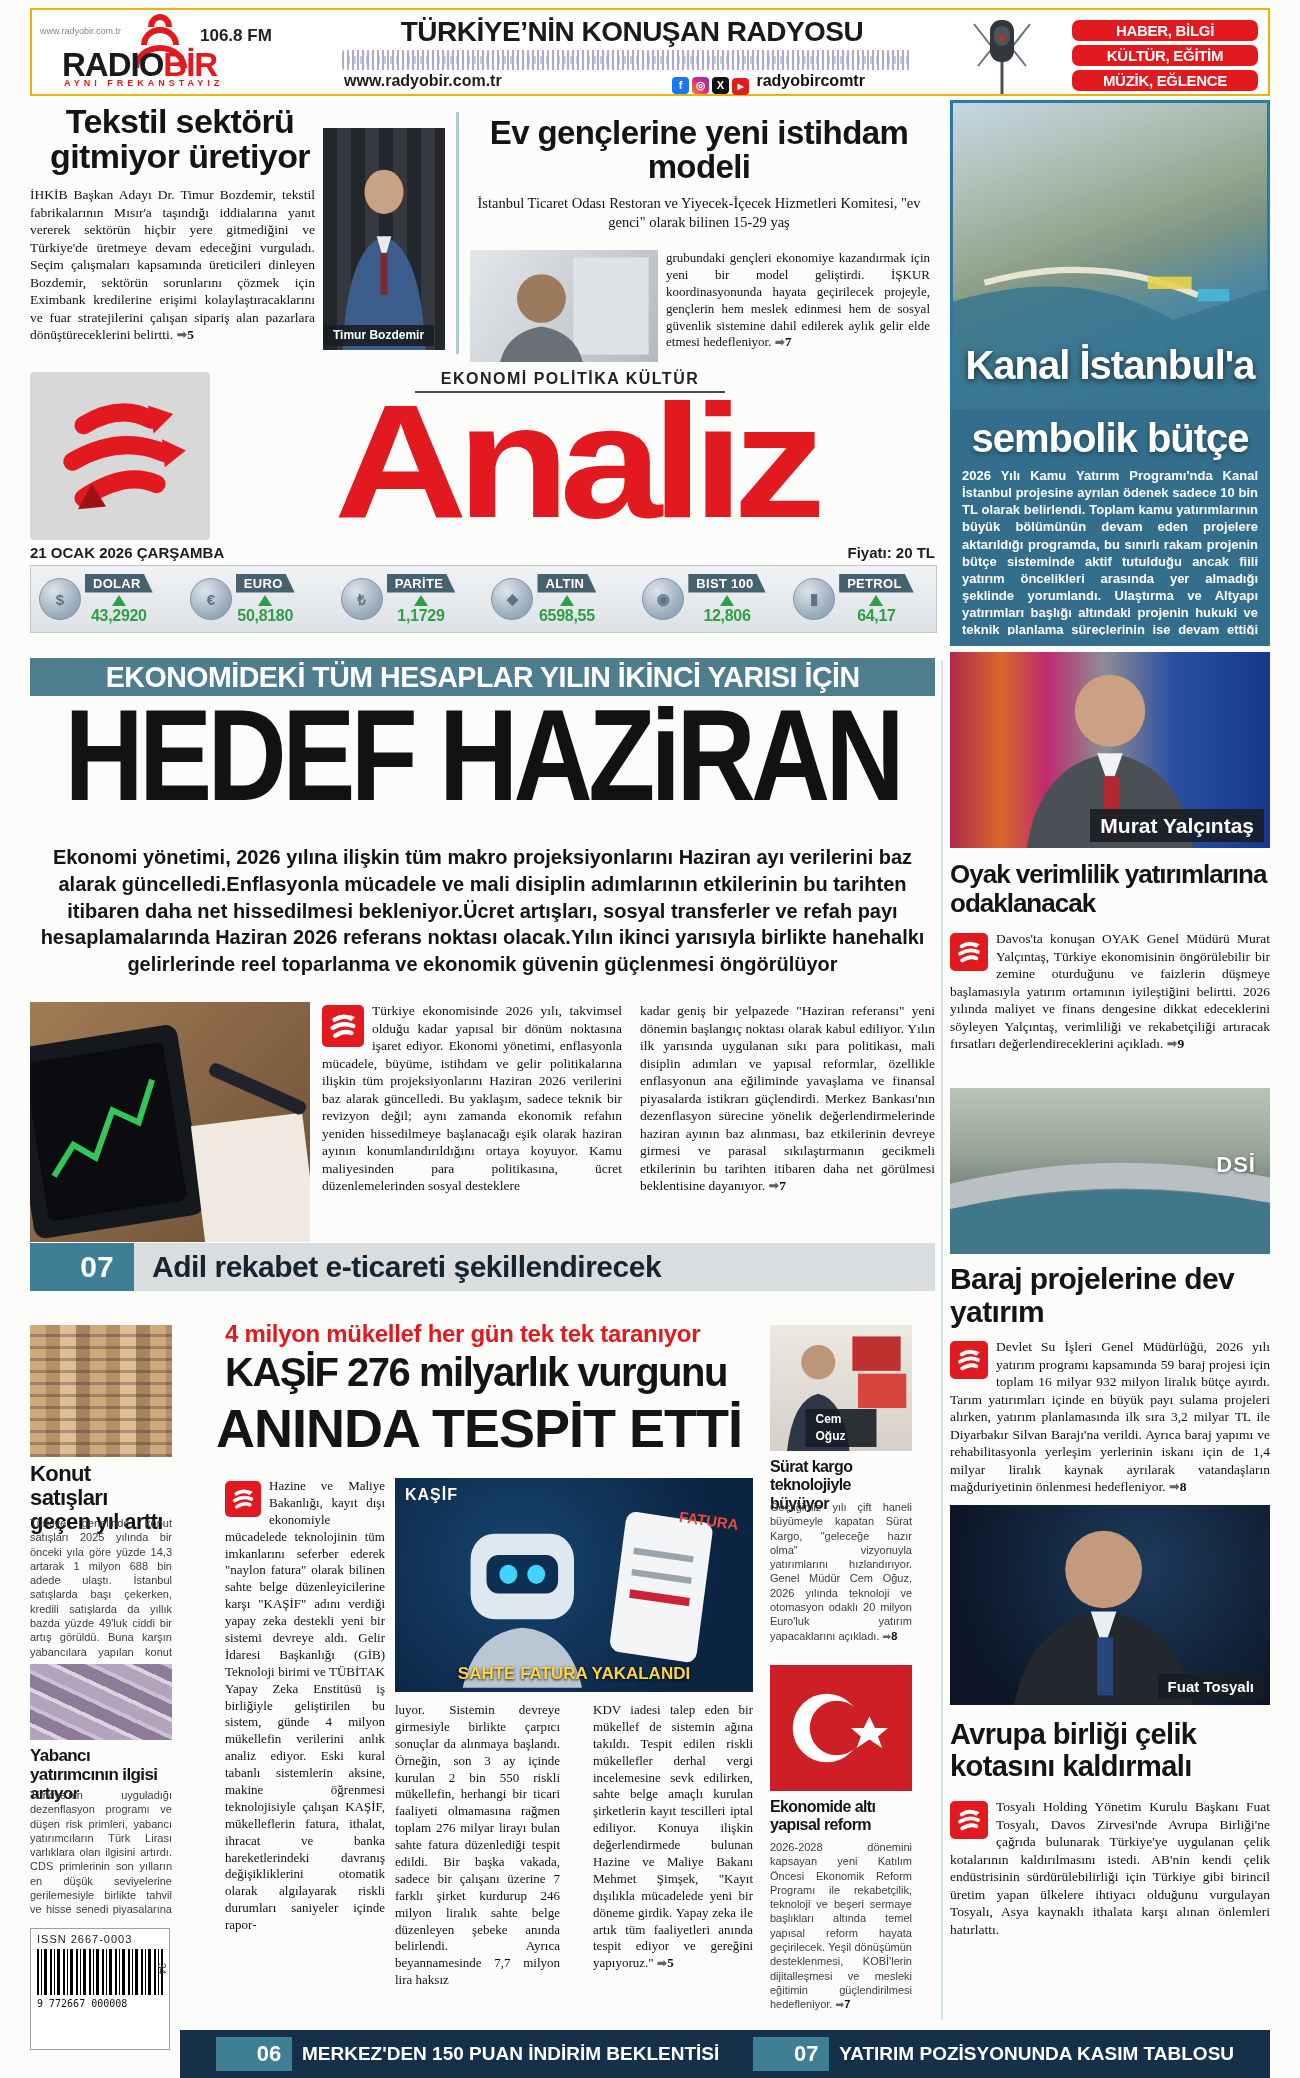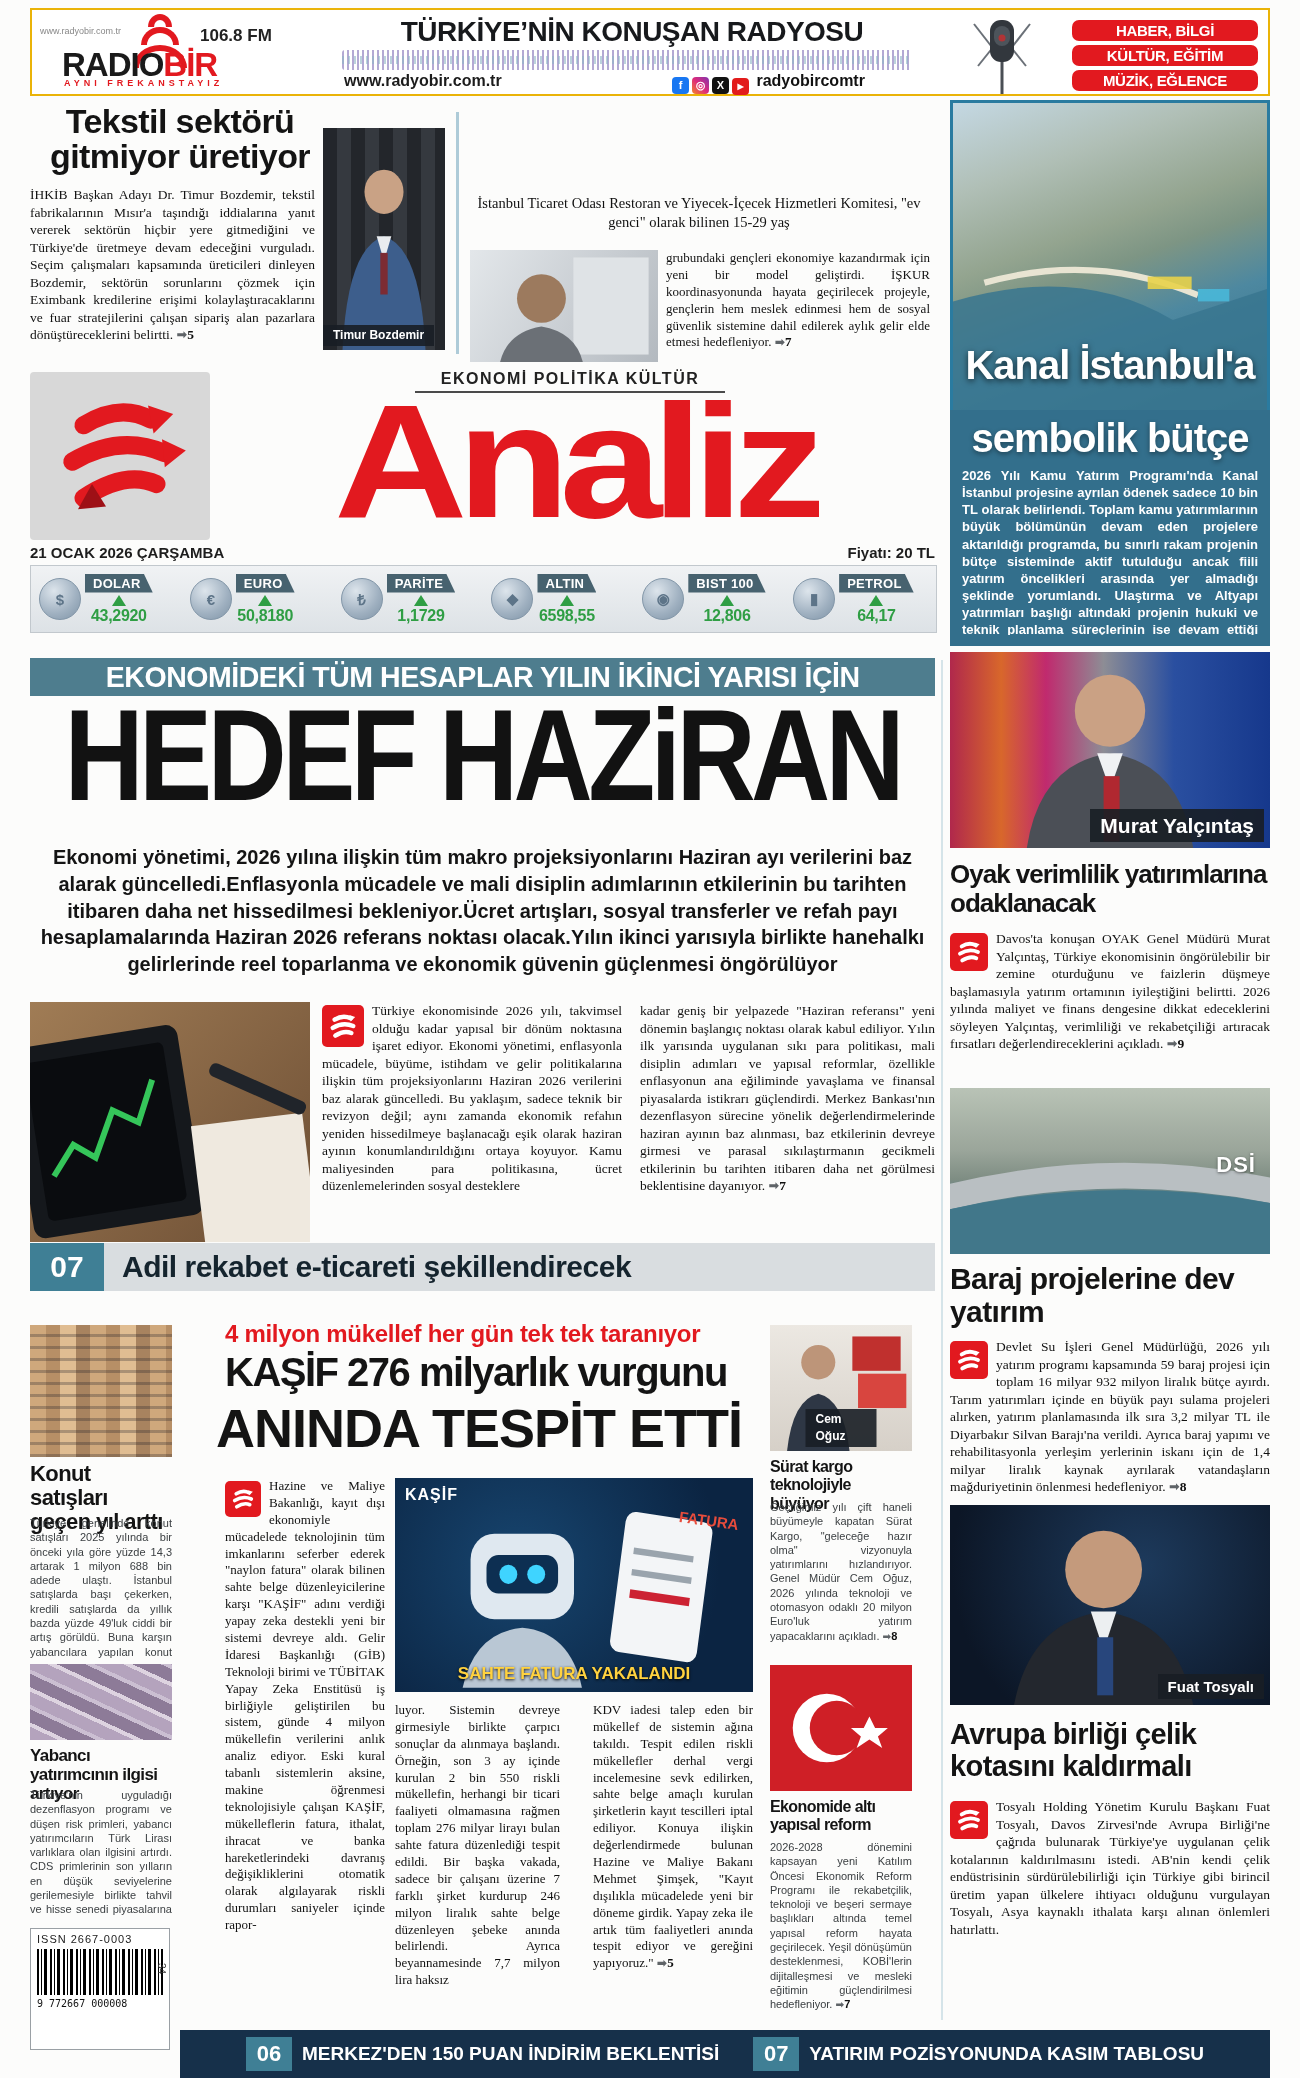--- a/index.html
+++ b/index.html
@@ -44,21 +44,21 @@
   
   .kick{left:30px;top:658px;width:905px;height:38px;background:#4e7d8e;color:#fff;
         display:flex;align-items:center;justify-content:center;font-weight:bold;font-size:30px;letter-spacing:-0.5px;}
   .kick span{display:inline-block;transform:scaleX(.95);white-space:nowrap;}
   .bigh{font-size:118px;font-weight:bold;letter-spacing:-5px;line-height:1;display:inline-block;
         transform:scale(.93,1.1);transform-origin:center bottom;white-space:nowrap;color:#121212;}
   .mast{font-size:158px;font-weight:bold;color:#e2191f;letter-spacing:-9px;line-height:.95;
         display:inline-block;transform:scale(1.17,1.02);transform-origin:center;}
   .bodycol{font-family:"Liberation Serif",serif;font-size:13.5px;line-height:1.3;text-align:justify;overflow:hidden;}
   .smallcol{font-size:11px;line-height:1.3;color:#3c4043;text-align:justify;overflow:hidden;}
-  .numbox{background:#3f7f95;color:#fff;font-weight:bold;display:flex;align-items:center;justify-content:center;}
+  .numbox{background:#3f7f95;color:#fff;font-weight:bold;display:flex;align-items:center;justify-content:center;padding-left:30px;}
   .bar07{left:30px;top:1243px;width:905px;height:48px;display:flex;}
   .bar07 .txt{flex:1;background:#d9dde0;color:#15242e;font-weight:bold;font-size:30px;
               display:flex;align-items:center;padding-left:18px;letter-spacing:-0.5px;}
   .botbar{left:180px;top:2030px;width:1090px;height:48px;background:#16304a;display:flex;
           align-items:center;justify-content:center;gap:34px;}
   .botbar .it{display:flex;align-items:center;gap:10px;color:#fff;font-weight:bold;font-size:19px;}
   .botbar .numbox{width:46px;height:34px;font-size:22px;}
   .vline{position:absolute;background:#aecbd8;}
   .barcode{height:46px;background:repeating-linear-gradient(90deg,#000 0 2px,#fff 2px 4px,#000 4px 5px,#fff 5px 7px,#000 7px 10px,#fff 10px 13px);}
 </style>
@@ -117,20 +117,21 @@
     <svg viewBox="0 0 100 160" width="122" height="222" preserveAspectRatio="none">
       <circle cx="50" cy="46" r="16" fill="#c9a285"></circle>
       <path d="M16 160 Q20 86 50 78 Q80 86 84 160 Z" fill="#3d5e8c"></path>
       <path d="M44 78 L50 96 L56 78 Z" fill="#e9ecef"></path>
       <rect x="47" y="90" width="6" height="30" fill="#7c2b33"></rect>
     </svg>
     <div class="cap" style="left:0;bottom:4px;font-size:12px;">Timur Bozdemir</div>
   </div>
   <div class="vline" style="left:456px;top:112px;width:3px;height:242px;"></div>
 
+  <div class="abs hl c" style="left:468px;top:116px;width:462px;font-size:33px;">Ev gençlerine yeni istihdam modeli</div>
   <div class="abs ser c clip" style="left:468px;top:194px;width:462px;height:52px;font-size:14.5px;line-height:1.3;">İstanbul Ticaret Odası Restoran ve Yiyecek-İçecek Hizmetleri Komitesi, "ev genci" olarak bilinen 15-29 yaş</div>
   <div class="photo" style="left:470px;top:250px;width:188px;height:112px;background:linear-gradient(120deg,#e3e7ea,#c7ccd1 60%,#b3b9bf);">
     <svg viewBox="0 0 100 60" width="188" height="112" preserveAspectRatio="none">
       <rect x="55" y="4" width="40" height="52" fill="#dfe3e6"></rect>
       <circle cx="38" cy="26" r="13" fill="#9c7a5e"></circle>
       <path d="M16 60 Q20 44 38 41 Q56 44 60 60 Z" fill="#6b7076"></path>
     </svg>
   </div>
   <div class="abs bodycol clip" style="left:666px;top:250px;width:264px;height:114px;font-size:13px;">
     <span>grubundaki gençleri ekonomiye kazandırmak için yeni bir model geliştirdi. İŞKUR koordinasyonunda hayata geçirilecek projeyle, gençlerin hem meslek edinmesi hem de sosyal güvenlik sistemine dahil edilerek aylık gelir elde etmesi hedefleniyor.</span>

